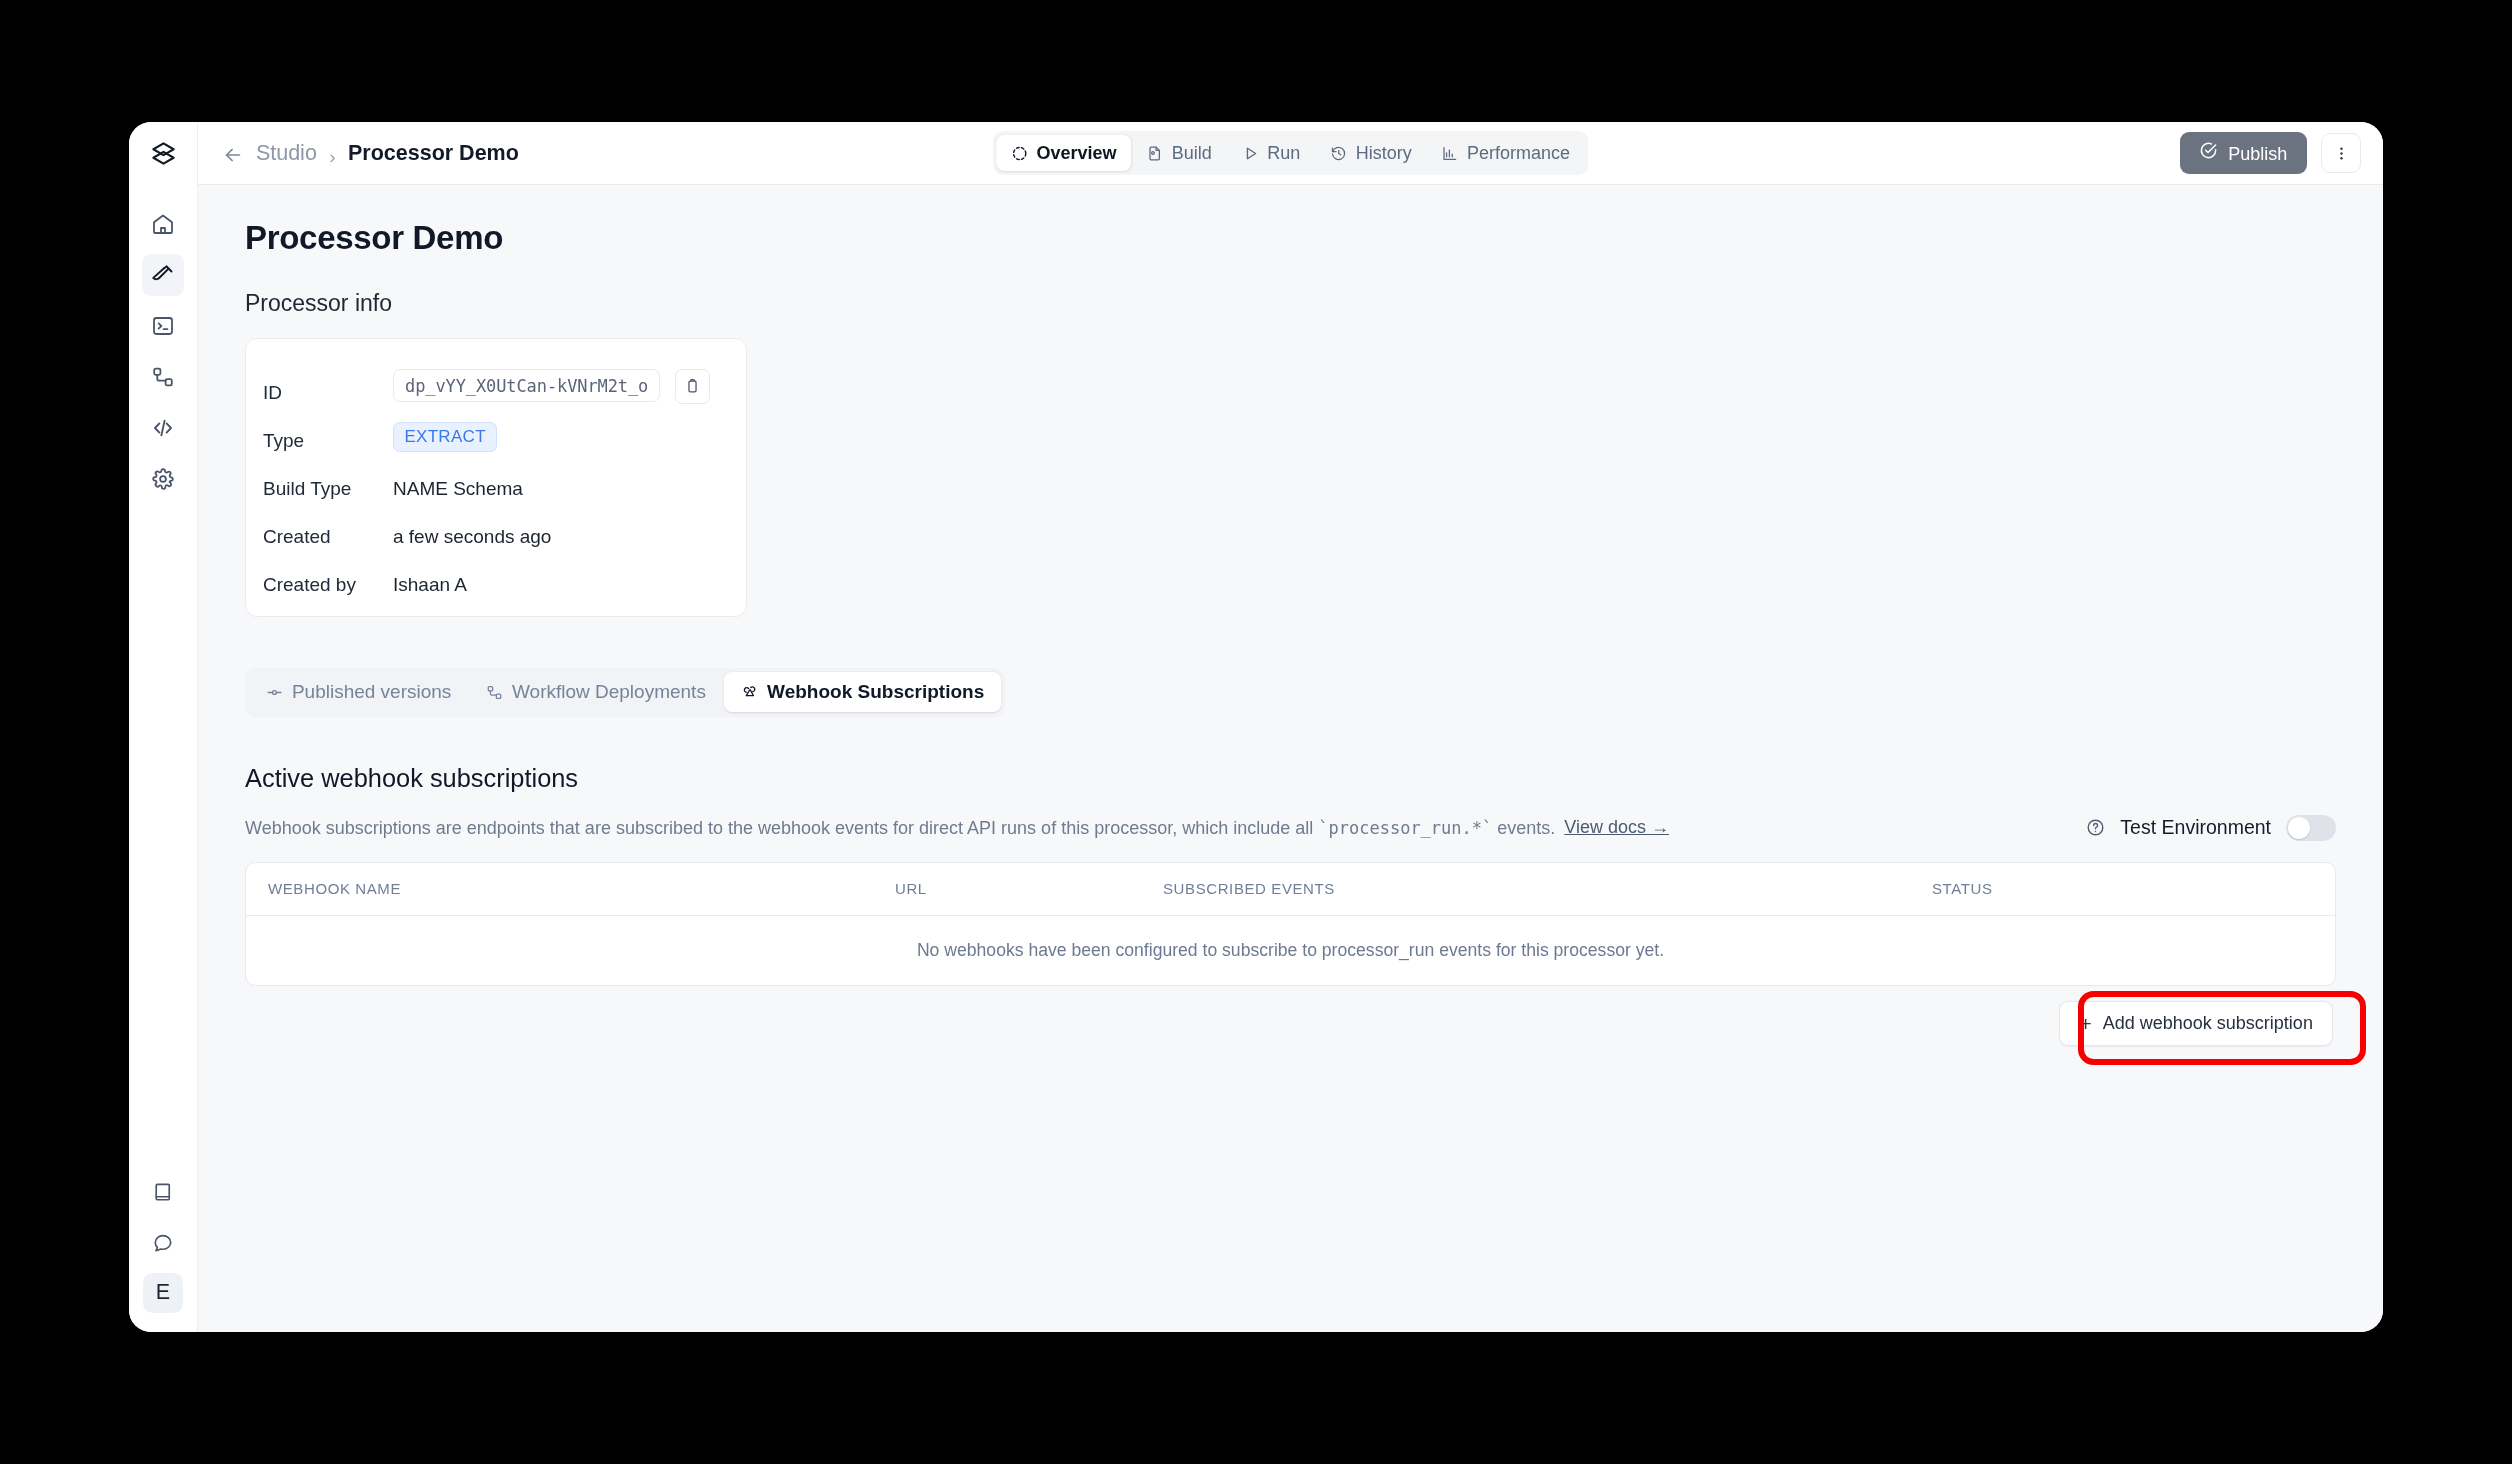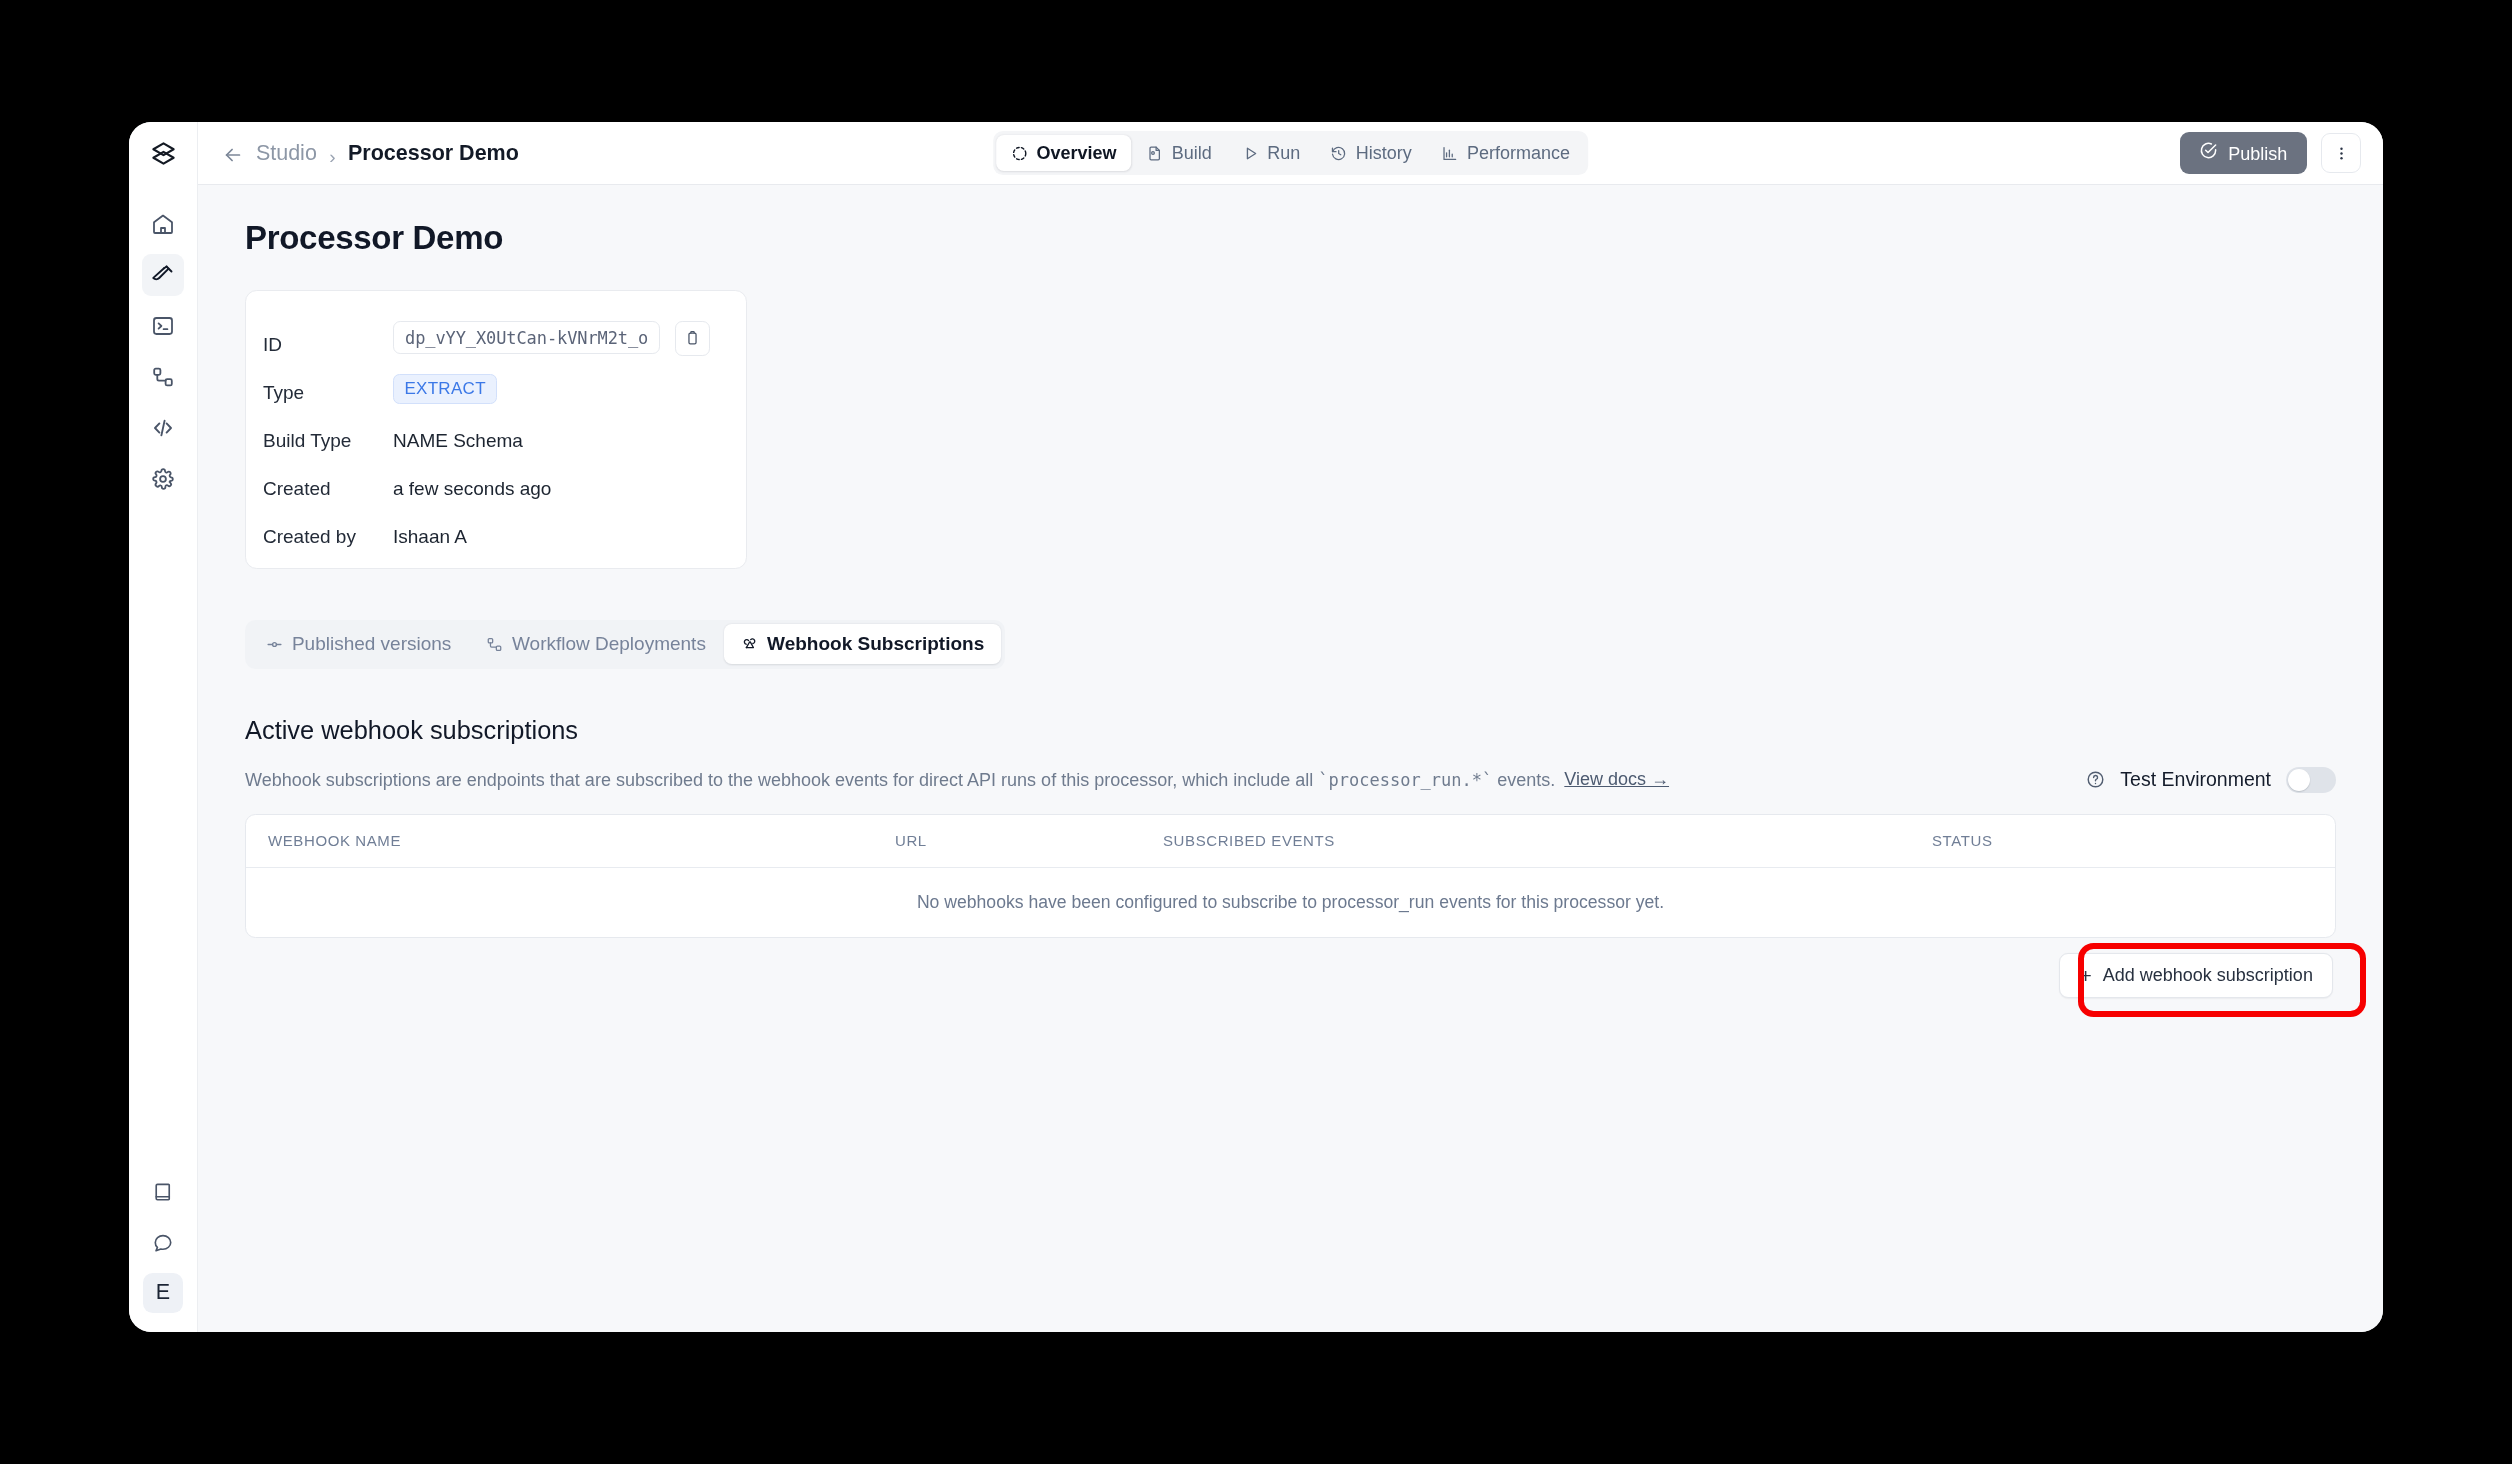--- a/index.html
+++ b/index.html
@@ -556,20 +556,21 @@
           </svg>
         </div>
       </div>
     </header>
 
     <main id="main">
       <div class="content">
 
         <h1 id="page-title">Processor Demo</h1>
 
+        <div class="section-label">Processor info</div>
 
         <section id="info-card">
           <div class="info-row">
             <div class="info-key">ID</div>
             <div class="info-val">
               <span class="id-pill">dp_vYY_X0UtCan-kVNrM2t_o</span>
               <span id="copy-id-button">
                 <svg width="17" height="17" viewBox="0 0 24 24" fill="none" stroke="currentColor" stroke-width="1.8" stroke-linecap="round" stroke-linejoin="round">
                   <rect x="7" y="4.4" width="10" height="15.2" rx="1.9"></rect>
                   <path d="M9.6 4.4V3.4a1 1 0 0 1 1-1h2.8a1 1 0 0 1 1 1v1"></path>

